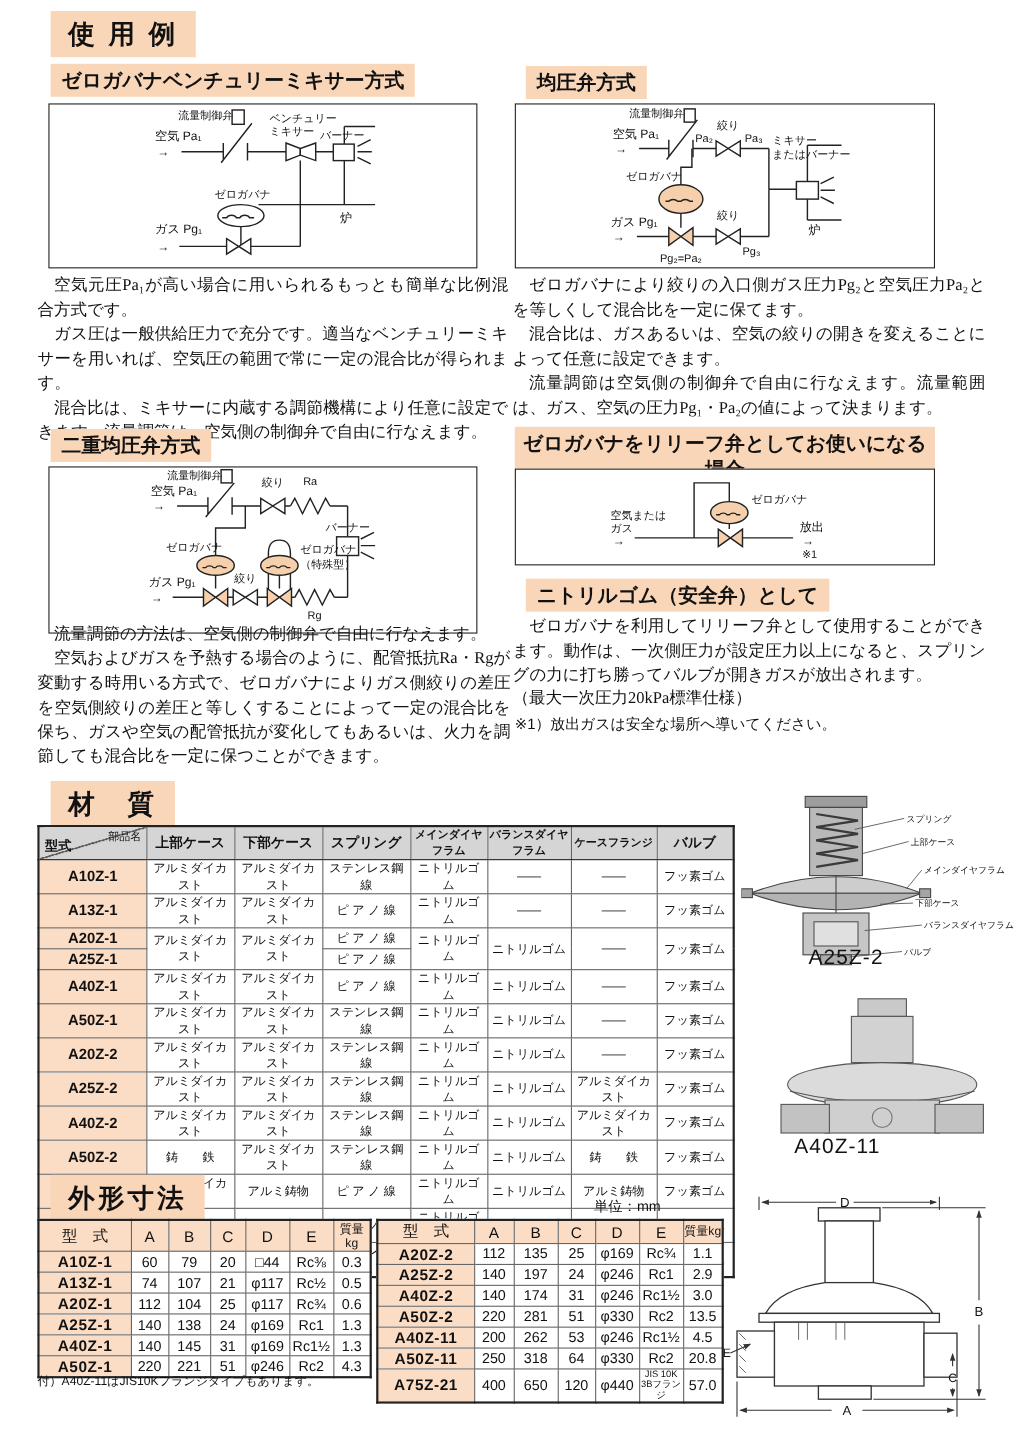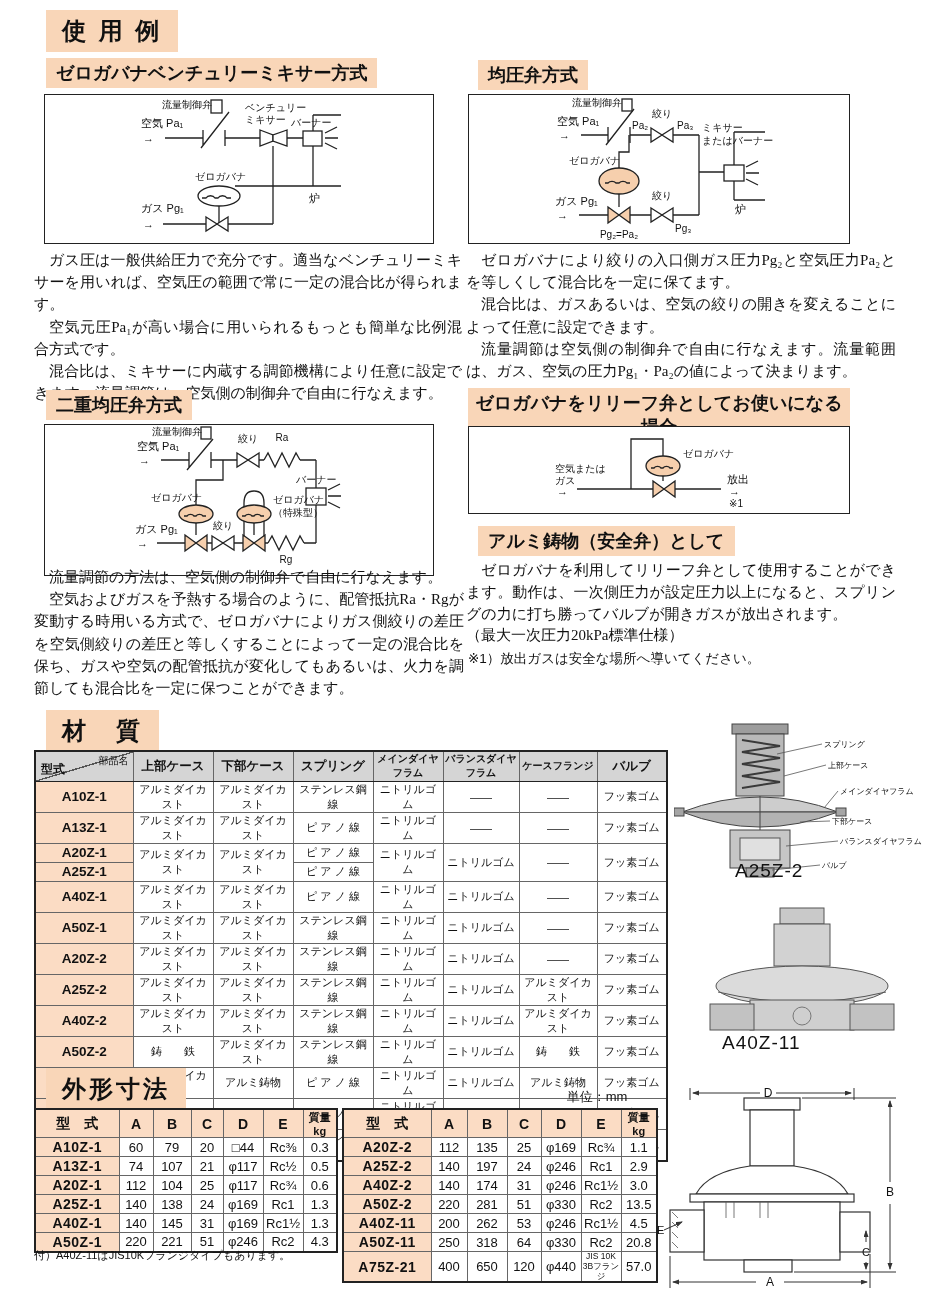--- a/index.html
+++ b/index.html
@@ -8,38 +8,38 @@
 #page{position:relative;width:930px;height:1300px;background:#fff;overflow:hidden}
 .h1{position:absolute;background:#f9d6b8;font-weight:bold;font-size:24px;letter-spacing:3px;padding:5px 16px;white-space:nowrap}
 .sub{position:absolute;background:#f9d6b8;font-weight:bold;font-size:18px;padding:3px 10px;white-space:nowrap}
 .subwide{position:absolute;background:#f9d6b8;font-weight:bold;font-size:18px;padding:3px 0;text-align:center}
 .dbox{position:absolute;border:1.6px solid #222;background:#fff}
 .dbox svg{display:block;width:100%;height:100%}
 .para{position:absolute;font-family:"Liberation Serif","DejaVu Serif",serif;font-size:15px;line-height:1.48;text-align:justify}
 .para p{text-indent:1em}
 .para p.ni{text-indent:0}
 .note{position:absolute;font-size:13.5px;white-space:nowrap}
-.unit{position:absolute;font-size:13px;text-align:center}
+.unit{position:absolute;font-size:13px;text-align:left}
 .cap{position:absolute;font-size:19px;letter-spacing:1px}
 svg text{fill:#111;font-family:"Liberation Sans","DejaVu Sans",sans-serif}
 .ln{stroke:#222;stroke-width:1.3;fill:none}
 .thin{stroke:#555;stroke-width:0.8;fill:none}
 .fw{fill:#fff;stroke:#222;stroke-width:1.3}
 .fp{fill:#f6cfad;stroke:#222;stroke-width:1.3}
 table{position:absolute;border-collapse:collapse;table-layout:fixed;border:2px solid #222;background:#fff}
 th,td{border:1px solid #666;text-align:center;vertical-align:middle;overflow:hidden}
 .mt{width:632px}
 .mt thead th{background:#d5d5d5;font-size:12.5px;height:30px;border-bottom:1.6px solid #222;padding:0 1px;font-weight:bold}
 .mt thead th.nh{font-size:10px}
 .mt td{font-size:11px;height:19px;background:#fff;padding:0 1px}
 .mt td.model{background:#fbdcc4;font-size:13.5px;font-weight:bold}
 .mt thead th.corner{background:linear-gradient(to bottom right,transparent calc(50% - 0.7px),#555 calc(50% - 0.7px),#555 calc(50% + 0.7px),transparent calc(50% + 0.7px)),#d5d5d5;position:relative}
 .corner .ct{position:absolute;top:2px;right:4px;font-size:10px;font-weight:normal}
 .corner .cb{position:absolute;bottom:3px;left:5px;font-size:12px}
-.dt thead th{background:#fbdcc4;font-size:14px;height:21px;font-weight:bold}
+.dt thead th{background:#fbdcc4;font-size:14px;height:21px;font-weight:normal}
 .dt thead th.kg{font-size:11px}
 .dt td{font-size:13px;height:19px;background:#fff;padding:0 1px}
 .dt td.model{background:#fbdcc4;font-size:14px;font-weight:bold;letter-spacing:.5px}
 .dt td.tiny{font-size:8.5px;white-space:pre-line;line-height:1.15}
 </style>
 </head>
 <body>
 
 <div id="page">
 
@@ -70,22 +70,22 @@
       <text x="200" y="16" font-size="10">ベンチュリー</text>
       <text x="200" y="28" font-size="10">ミキサー</text>
       <text x="246" y="31" font-size="10">バーナー</text>
       <text x="150" y="85" font-size="10">ゼロガバナ</text>
       <text x="96" y="117" font-size="11">ガス Pg₁</text>
       <text x="98" y="133" font-size="11">→</text>
       <text x="264" y="107" font-size="11">炉</text>
     </svg>
   </div>
   <div class="para" style="left:34px;top:249px;width:428px">
+    <p>空気元圧Pa₁が高い場合に用いられるもっとも簡単な比例混合方式です。</p>
     <p>ガス圧は一般供給圧力で充分です。適当なベンチュリーミキサーを用いれば、空気圧の範囲で常に一定の混合比が得られます。</p>
-    <p>空気元圧Pa₁が高い場合に用いられるもっとも簡単な比例混合方式です。</p>
     <p>混合比は、ミキサーに内蔵する調節機構により任意に設定できます。流量調節は、空気側の制御弁で自由に行なえます。</p>
   </div>
 
   <div class="sub" style="left:478px;top:60px">均圧弁方式</div>
   <div class="dbox" style="left:468px;top:94px;width:382px;height:150px">
     <svg viewBox="0 0 380 148">
       <g class="ln">
         <path d="M112,40 H139 M161,40 H182 M204,40 H230 M230,40 V77"></path>
         <path d="M139,32 V48 M161,32 V48 M137,50 L165,14"></path>
         <path d="M160,40 V57 H150 V73"></path>
@@ -189,21 +189,21 @@
       <polygon class="fp" points="206,54 195,62 206,70"></polygon>
       <text x="86" y="45" font-size="10">空気または</text>
       <text x="86" y="57" font-size="10">ガス</text>
       <text x="88" y="68" font-size="11">→</text>
       <text x="214" y="30" font-size="10">ゼロガバナ</text>
       <text x="258" y="56" font-size="11">放出</text>
       <text x="260" y="68" font-size="11">→</text>
       <text x="260" y="80" font-size="10">※1</text>
     </svg>
   </div>
-  <div class="sub" style="left:478px;top:526px">アルミ鋳物（安全弁）として</div>
+  <div class="sub" style="left:478px;top:526px">ニトリルゴム（安全弁）として</div>
   <div class="para" style="left:466px;top:560px;width:430px;line-height:1.45">
     <p>ゼロガバナを利用してリリーフ弁として使用することができます。動作は、一次側圧力が設定圧力以上になると、スプリングの力に打ち勝ってバルブが開きガスが放出されます。</p>
     <p class="ni">（最大一次圧力20kPa標準仕様）</p>
   </div>
   <div class="note" style="left:468px;top:650px">※1）放出ガスは安全な場所へ導いてください。</div>
 
   <div class="h1" style="left:46px;top:710px">材　質</div>
   <table class="mt" style="left:34px;top:750px">
     <colgroup>
       <col style="width:98px">

